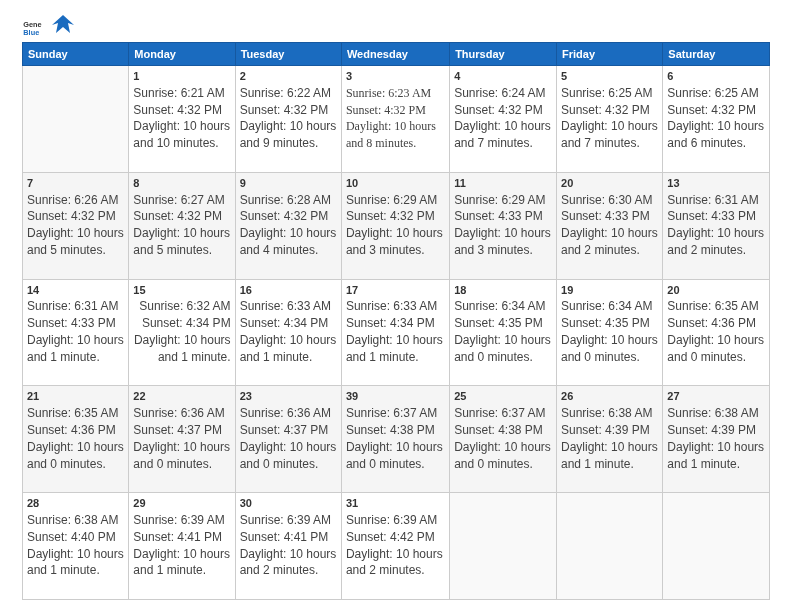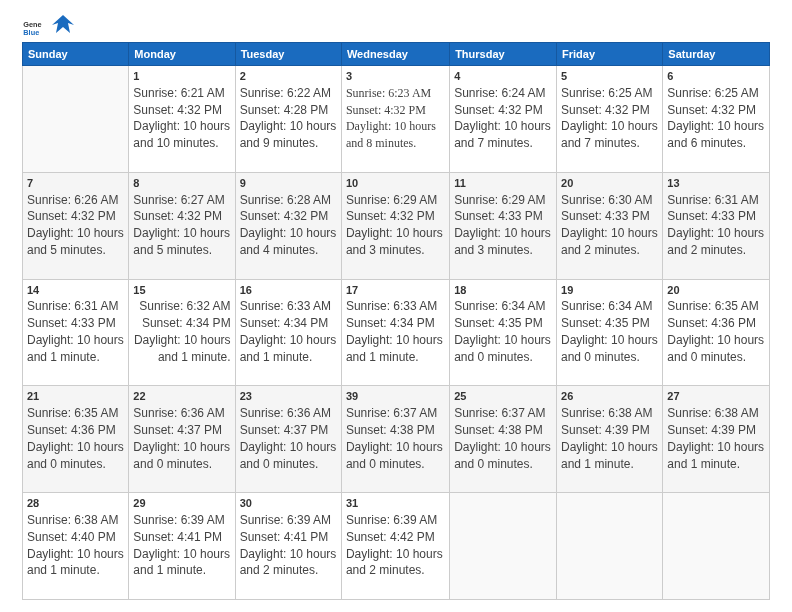--- a/index.html
+++ b/index.html
@@ -135,21 +135,21 @@
           <td>
             <span class="day-num">1</span>
             <div class="day-info" style="white-space: pre-line;">Sunrise: 6:21 AM
 Sunset: 4:32 PM
 Daylight: 10 hours
 and 10 minutes.</div>
           </td>
           <td>
             <span class="day-num">2</span>
             <div class="day-info" style="white-space: pre-line;">Sunrise: 6:22 AM
-Sunset: 4:28 PM
+Sunset: 4:32 PM
 Daylight: 10 hours
 and 9 minutes.</div>
           </td>
           <td>
             <span class="day-num">3</span>
             <div class="day-info" style="white-space: pre-line; font-family: Liberation Serif, serif;">Sunrise: 6:23 AM
 Sunset: 4:32 PM
 Daylight: 10 hours
 and 8 minutes.</div>
           </td>

